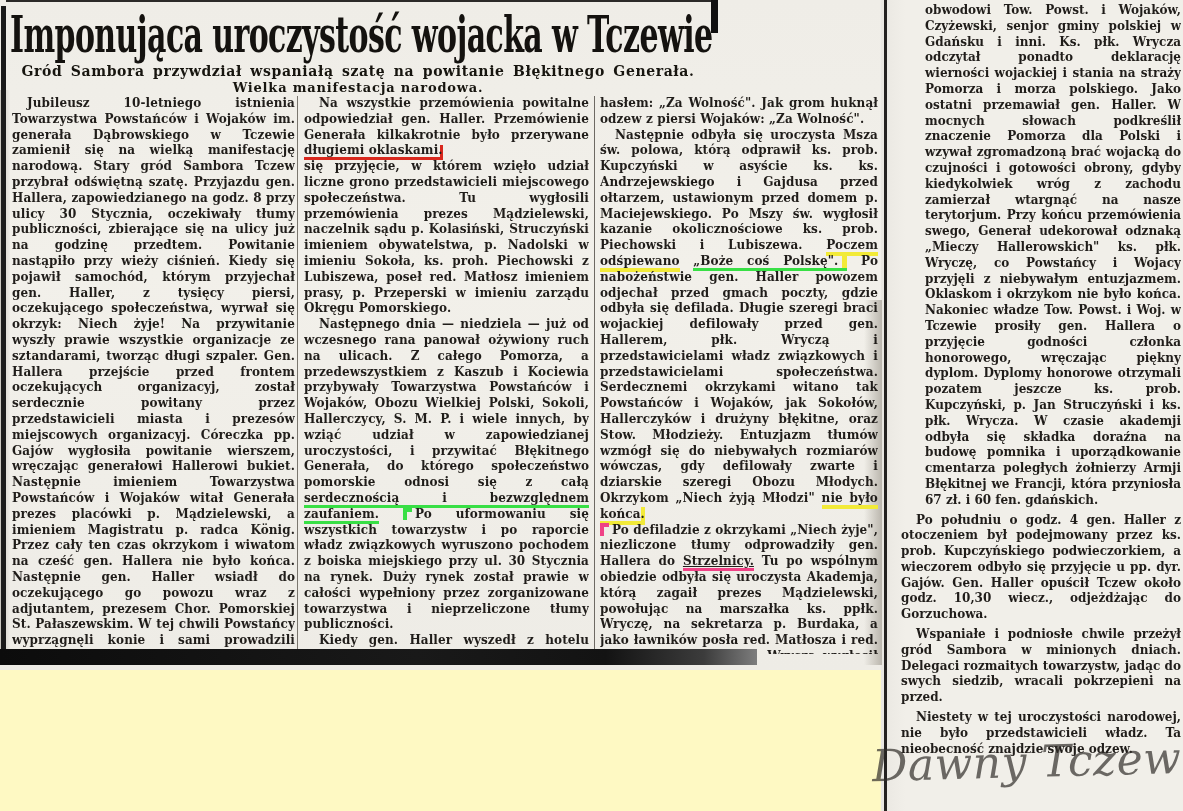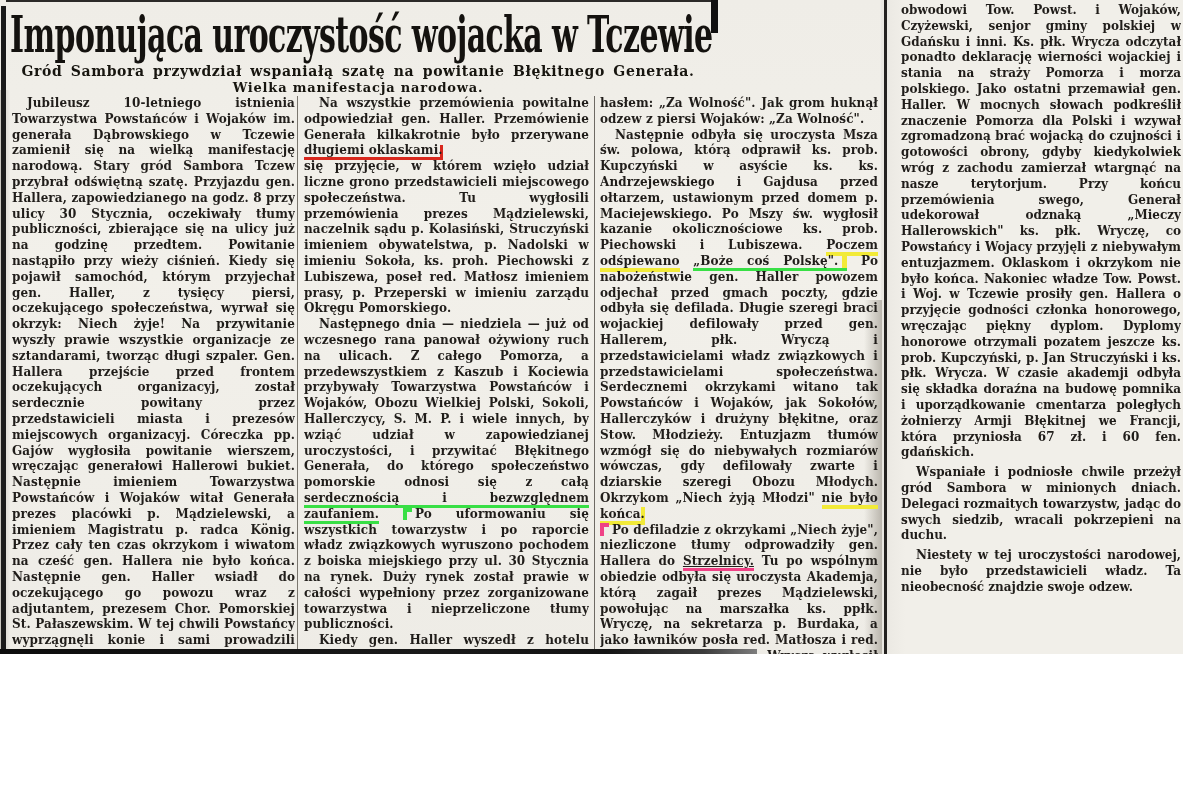--- a/index.html
+++ b/index.html
@@ -1,19 +1,19 @@
 <!DOCTYPE html>
 <html lang="pl" style="--red: #d8281d; --green: #38df45; --yellow: #f2ea38; --pink: #ef4286; --ink: #1d1b18;"><head>
 <meta charset="utf-8">
 <style>
   :root{
     --red:#d8281d; --green:#38df45; --yellow:#f2ea38; --pink:#ef4286; --ink:#1d1b18;
   }
   html,body{margin:0;padding:0;background:#ffffff;}
-  .page{position:relative;width:1183px;height:654px;background:#fef9c3;overflow:hidden;
+  .page{position:relative;width:1183px;height:811px;background:#fef9c3;overflow:hidden;
         font-family:"DejaVu Serif",serif;color:var(--ink);}
   .scan-main{position:absolute;left:0;top:0;width:881px;height:670px;
         background:linear-gradient(180deg,#efede7 0%,#f2f0ea 40%,#eeece6 100%);}
   .scan-right{position:absolute;left:881px;top:0;width:302px;height:811px;
         background:linear-gradient(90deg,#e9e7e1 0%,#f1efe9 8%,#f1efe9 100%);}
   
   .title-block{position:absolute;left:8px;top:4px;width:706px;height:92px;}
   .headline{margin:0;position:absolute;left:2px;top:6px;font-size:50px;font-weight:bold;
         color:#14120f;white-space:nowrap;letter-spacing:-1px;line-height:1;
         transform:scaleX(0.60);transform-origin:left top;}
@@ -26,21 +26,21 @@
         font-size:12px;line-height:15.8px;font-weight:bold;color:#201d1a;
         letter-spacing:0.1px;}
   .c1{left:12px;width:283px;}
   .c2{left:304px;width:285px;}
   .c3{left:600px;width:278px;}
   .c4{position:absolute;left:901px;top:3px;width:280px;height:802px;overflow:hidden;
         text-align:justify;font-size:12px;line-height:15.8px;font-weight:bold;color:#201d1a;}
   .para{margin:0;}
   .ind{text-indent:15px;}
   .c4 .para{margin-top:4px;}
-  .c4 .para:first-child{margin-top:0;}
+  .c4 .para:first-child{margin-top:0;margin-left:24px;}
   
   .rule{position:absolute;background:#1a1a1a;}
   .rule-left{left:1px;top:6px;width:5px;height:656px;}
   .rule-v1{left:297px;top:96px;width:1px;height:556px;background:#7a766e;}
   .rule-v2{left:594px;top:96px;width:1px;height:560px;background:#6d6963;}
   .rule-v3{left:884px;top:0;width:3px;height:811px;background:#242220;}
   .rule-frag-top{left:711px;top:0;width:7px;height:33px;background:#101010;}
   .top-line{left:6px;top:0;width:706px;height:2px;background:#2b2a28;}
   .edge-left-gray{position:absolute;left:0;top:90px;width:10px;height:570px;
         background:linear-gradient(90deg,#c6c3bc,#edebe5);}
@@ -106,21 +106,22 @@
       <p class="para ind"><span>Następnego dnia — niedziela — już od wczesnego rana panował ożywiony ruch na ulicach. Z całego Pomorza, a przedewszystkiem z Kaszub i Kociewia przybywały Towarzystwa Powstańców i Wojaków, Obozu Wielkiej Polski, Sokoli, Hallerczycy, S. M. P. i wiele innych, by wziąć udział w zapowiedzianej uroczystości, i przywitać Błękitnego Generała, do którego społeczeństwo pomorskie odnosi się z całą </span><span class="mk-u-green">serdecznością i bezwzględnem zaufaniem.</span><span> </span><span class="mk-br-green">Po uformowaniu się wszystkich</span><span> towarzystw i po raporcie władz związkowych wyruszono pochodem z boiska miejskiego przy ul. 30 Stycznia na rynek. Duży rynek został prawie w całości wypełniony przez zorganizowane towarzystwa i nieprzeliczone tłumy publiczności.</span></p>
       <p class="para ind"><span>Kiedy gen. Haller wyszedł z hotelu zerwały się gromkie okrzyki z tysiącznych piersi zebranego społeczeństwa i organizacyj. Krótki raport ks. płk. Wryczy, prezesa Okr. Pom. Powst. i Wojaków, który brzmiał, że w szeregach stoi 3.000 ludzi, a sztandarów przeszło 90. Po raporcie Generał pozdrowił karne szeregi wojackie</span></p>
     </div>
   <div class="col c3">
       <p class="para"><span>hasłem: „Za Wolność". Jak grom huknął odzew z piersi Wojaków: „Za Wolność".</span></p>
       <p class="para ind"><span>Następnie odbyła się uroczysta Msza św. polowa, którą odprawił ks. prob. Kupczyński w asyście ks. ks. Andrzejewskiego i Gajdusa przed ołtarzem, ustawionym przed domem p. Maciejewskiego. Po Mszy św. wygłosił kazanie okolicznościowe ks. prob. Piechowski i Lubiszewa. </span><span class="mk-u-yellow">Poczem odśpiewano</span><span> </span><span class="mk-u-green mk-bar-yellow-after">„Boże coś Polskę".</span><span> Po nabożeństwie gen. Haller powozem odjechał przed gmach poczty, gdzie odbyła się defilada. Długie szeregi braci wojackiej defilowały przed gen. Hallerem, płk. Wryczą i przedstawicielami władz związkowych i przedstawicielami społeczeństwa. Serdecznemi okrzykami witano tak Powstańców i Wojaków, jak Sokołów, Hallerczyków i drużyny błękitne, oraz Stow. Młodzieży. Entuzjazm tłumów wzmógł się do niebywałych rozmiarów wówczas, gdy defilowały zwarte i dziarskie szeregi Obozu Młodych. Okrzykom „Niech żyją Młodzi" </span><span class="mk-u-yellow-tick">nie było końca.</span></p>
       <p class="para"><span class="mk-br-pink">Po defiladzie</span><span> z okrzykami „Niech żyje", niezliczone tłumy odprowadziły gen. Hallera do </span><span class="mk-u-pink">Strzelnicy.</span><span> Tu po wspólnym obiedzie odbyła się uroczysta Akademja, którą zagaił prezes Mądzielewski, powołując na marszałka ks. ppłk. Wryczę, na sekretarza p. Burdaka, a jako ławników posła red. Matłosza i red. Madejskiego. Ks. ppłk. Wrycza wygłosił dłuższe przemówienie, a następnie odbyło się składanie życzeń.</span></p>
     </div>
   <div class="c4">
       <p class="para"><span>obwodowi Tow. Powst. i Wojaków, Czyżewski, senjor gminy polskiej w Gdańsku i inni. Ks. płk. Wrycza odczytał ponadto deklarację wierności wojackiej i stania na straży Pomorza i morza polskiego. Jako ostatni przemawiał gen. Haller. W mocnych słowach podkreślił znaczenie Pomorza dla Polski i wzywał zgromadzoną brać wojacką do czujności i gotowości obrony, gdyby kiedykolwiek wróg z zachodu zamierzał wtargnąć na nasze terytorjum. Przy końcu przemówienia swego, Generał udekorował odznaką „Mieczy Hallerowskich" ks. płk. Wryczę, co Powstańcy i Wojacy przyjęli z niebywałym entuzjazmem. Oklaskom i okrzykom nie było końca. Nakoniec władze Tow. Powst. i Woj. w Tczewie prosiły gen. Hallera o przyjęcie godności członka honorowego, wręczając piękny dyplom. Dyplomy honorowe otrzymali pozatem jeszcze ks. prob. Kupczyński, p. Jan Struczyński i ks. płk. Wrycza. W czasie akademji odbyła się składka doraźna na budowę pomnika i uporządkowanie cmentarza poległych żołnierzy Armji Błękitnej we Francji, która przyniosła 67 zł. i 60 fen. gdańskich.</span></p>
-      <p class="para ind"><span>Wspaniałe i podniosłe chwile przeżył gród Sambora w minionych dniach. Delegaci rozmaitych towarzystw, jadąc do swych siedzib, wracali pokrzepieni na duchu.</span></p>
+      <p class="para ind"><span>Po południu o godz. 4 gen. Haller z otoczeniem był podejmowany przez ks. prob. Kupczyńskiego podwieczorkiem, a wieczorem odbyło się przyjęcie u pp. dyr. Gajów. Gen. Haller opuścił Tczew około godz. 10,30 wiecz., odjeżdżając do Gorzuchowa.</span></p>
+      <p class="para ind"><span>Wspaniałe i podniosłe chwile przeżył gród Sambora w minionych dniach. Delegaci rozmaitych towarzystw, jadąc do swych siedzib, wracali pokrzepieni na przed.</span></p>
       <p class="para ind"><span>Niestety w tej uroczystości narodowej, nie było przedstawicieli władz. Ta nieobecność znajdzie swoje odzew.</span></p>
     </div>
 
   <div class="redaction"></div>
 
   <div class="watermark">Dawny Tczew</div>
 
 </div>
 
 </body></html>

